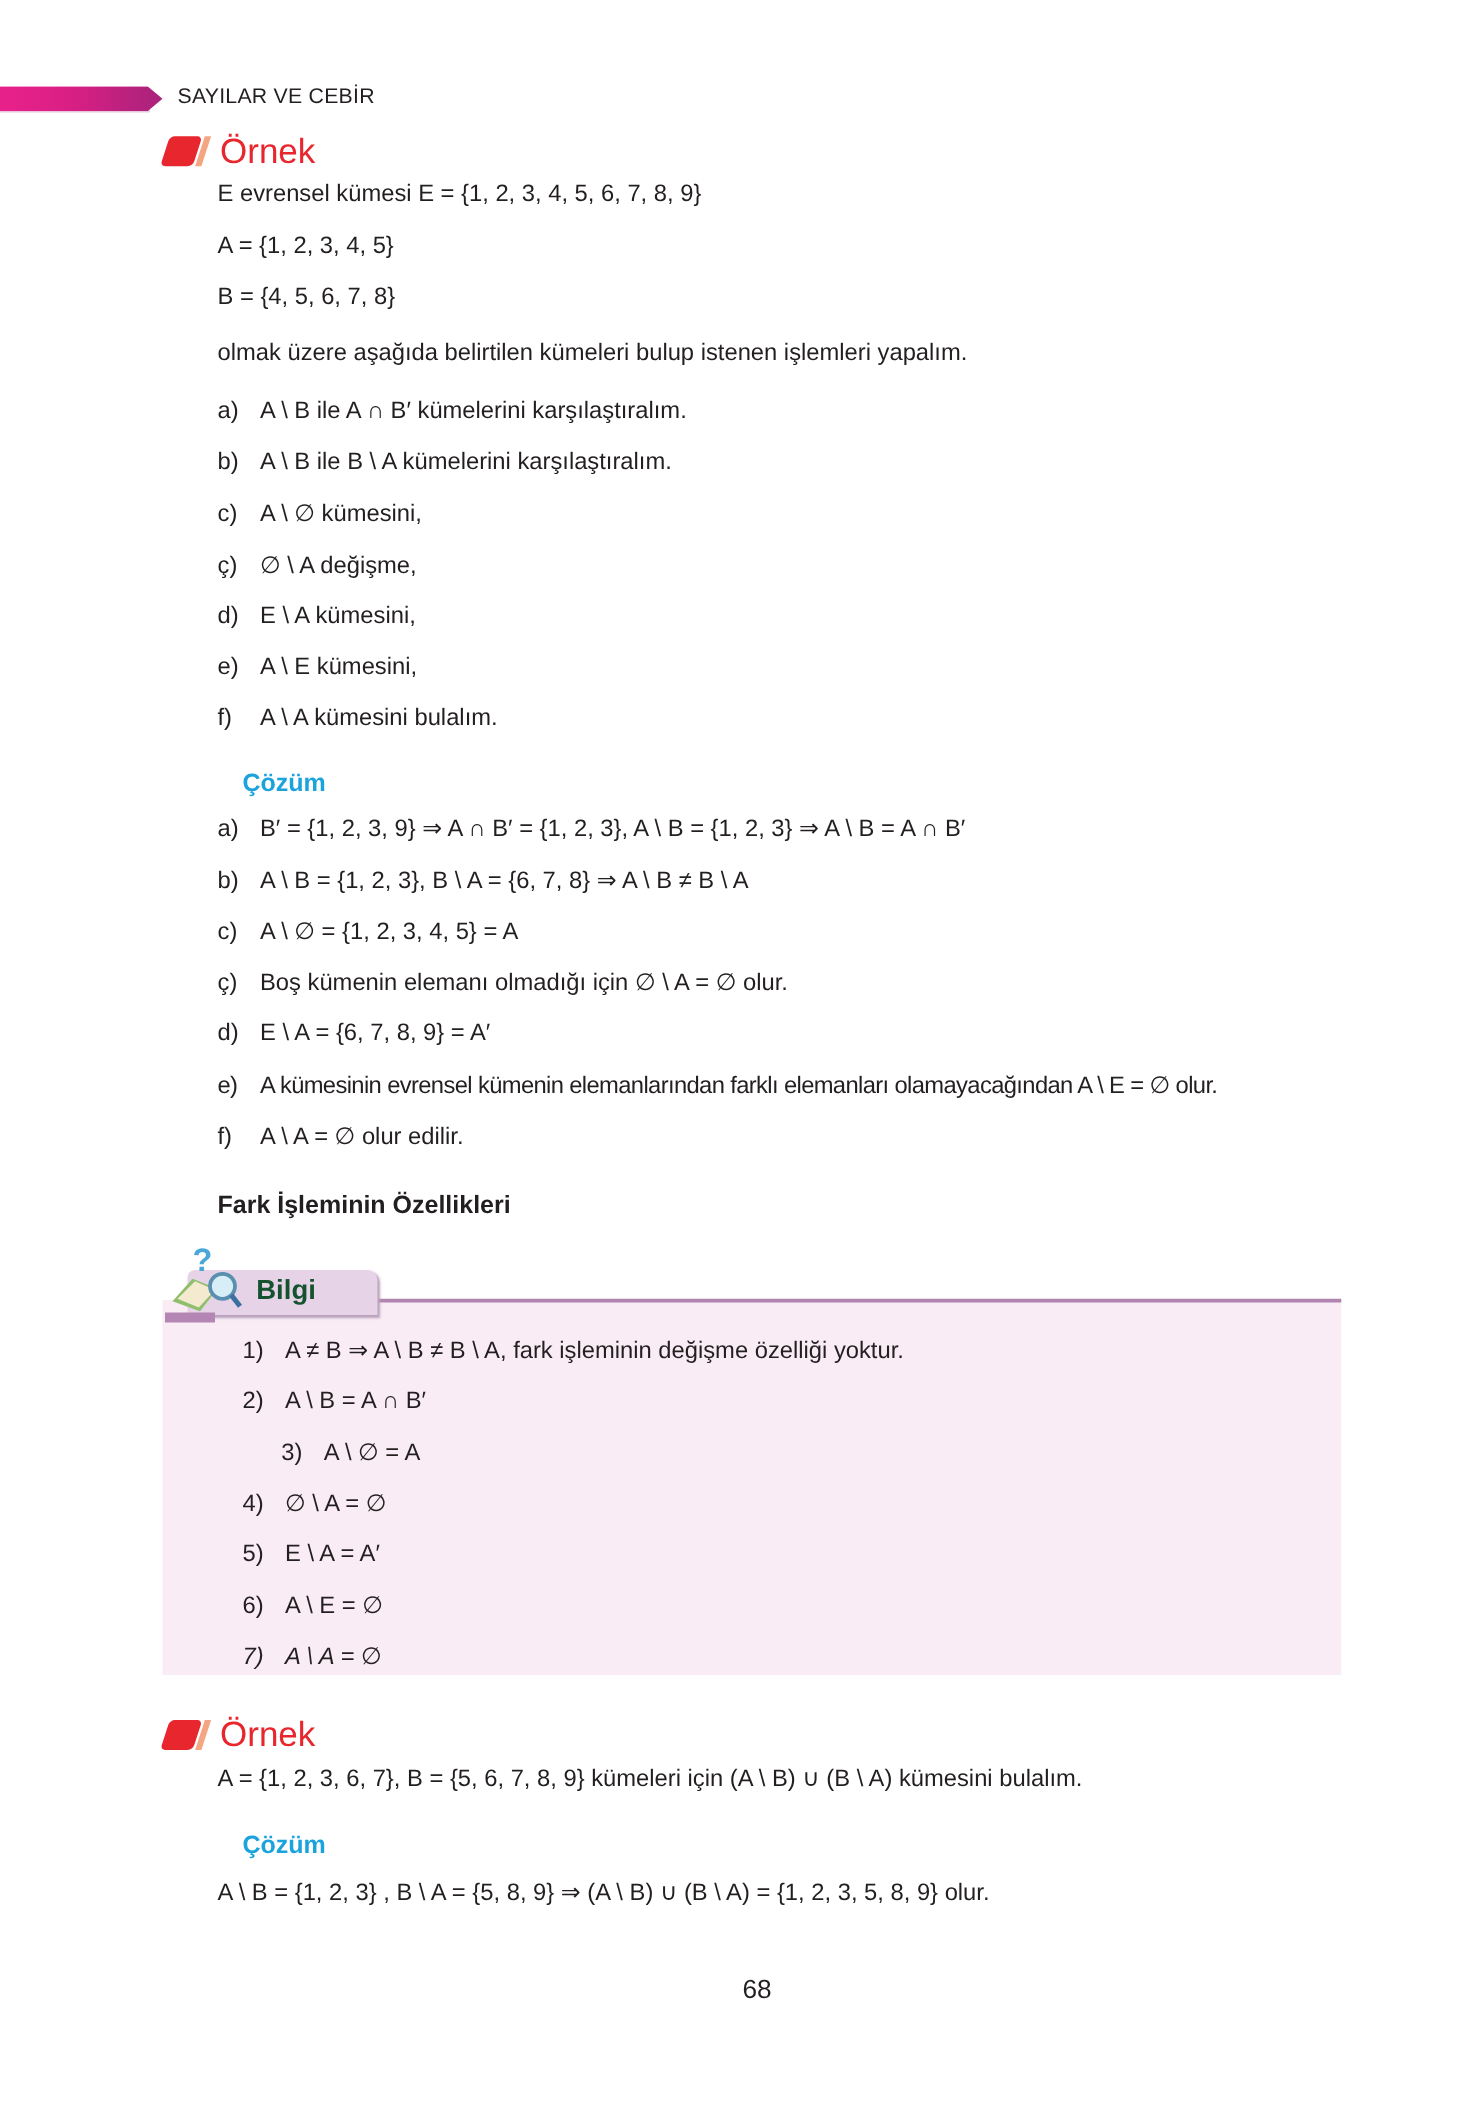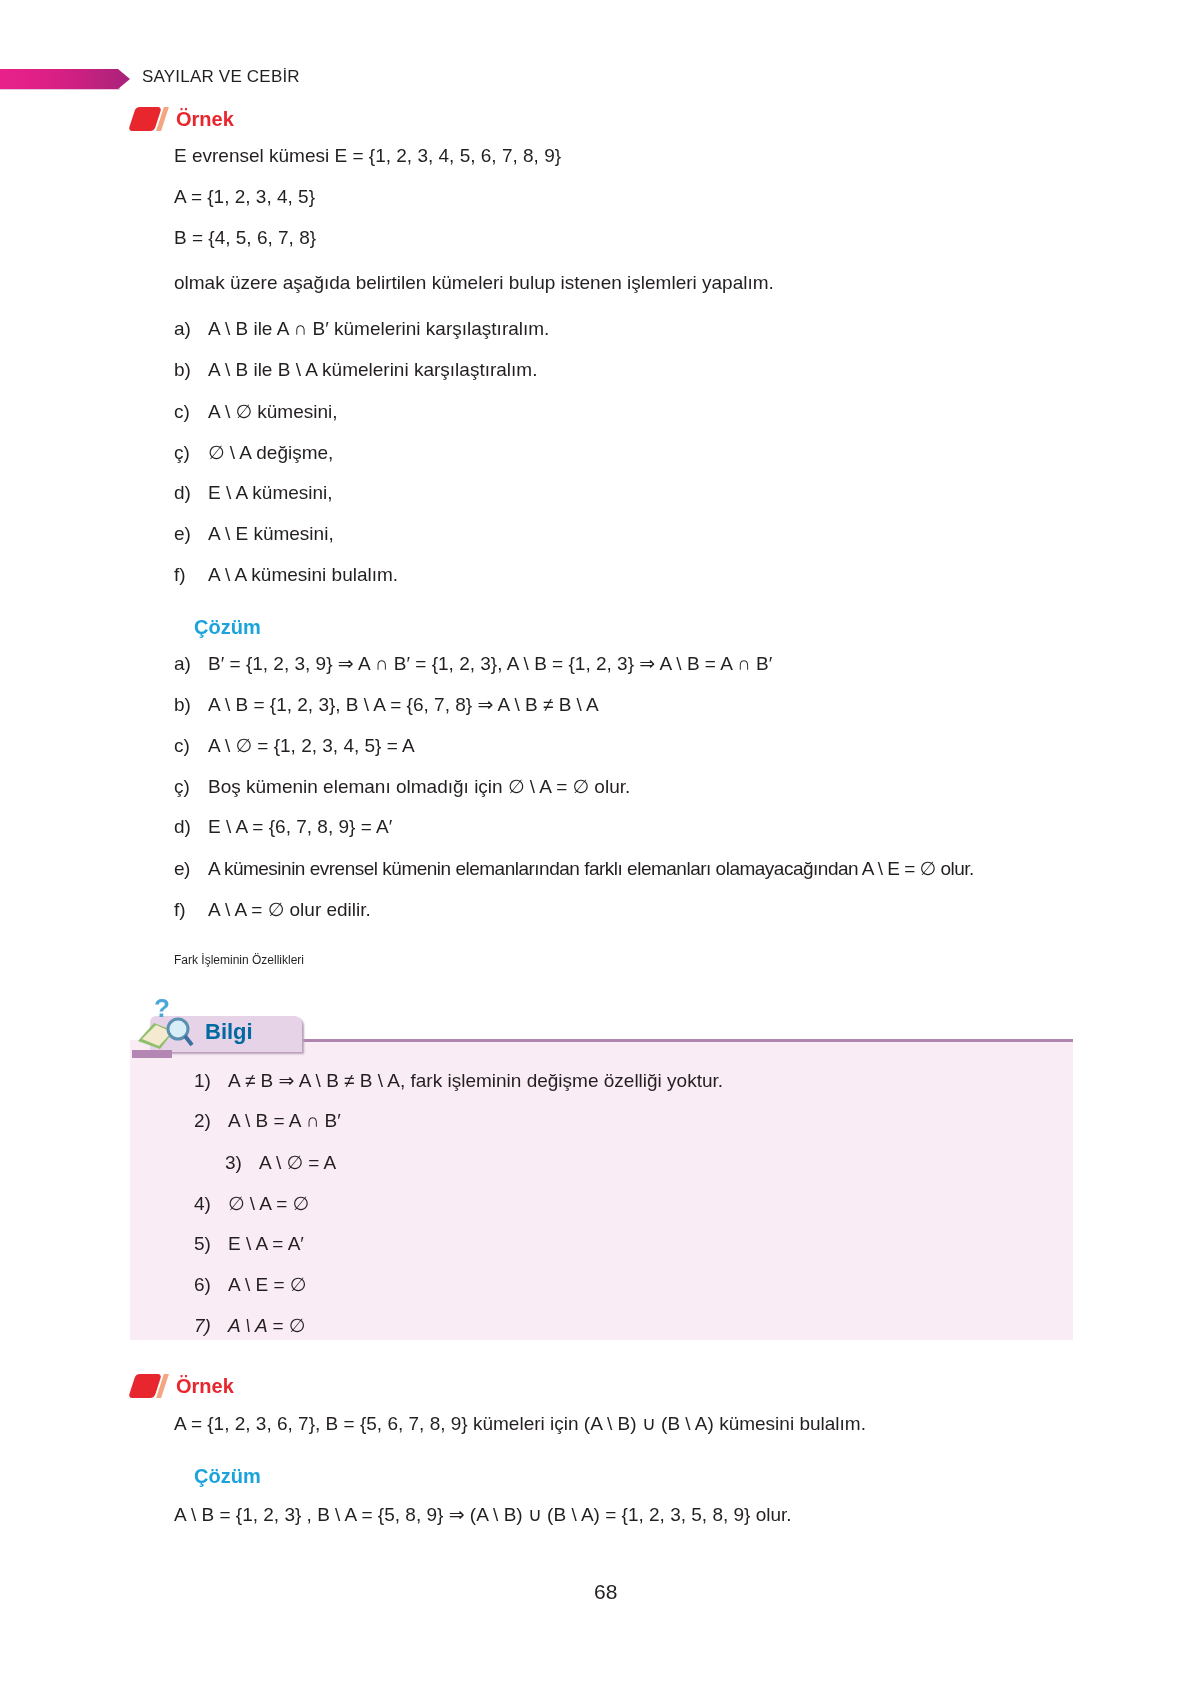--- a/index.html
+++ b/index.html
@@ -10,30 +10,30 @@
     background:linear-gradient(90deg,#e9218b 0%,#d81f84 45%,#a8237a 100%);
     clip-path:polygon(0 0, 118px 0, 130px 10px, 118px 20px, 0 20px); }
   .header-bar-shadow { left:0; top:84px; width:120px; height:6px; background:#e9c9dd; }
   .header-title { left:142px; top:67px; font-size:17px; color:#231f20; letter-spacing:0.2px; }
   .ornek { display:flex; align-items:center; gap:4px; }
   .ornek-icon { width:40px; height:28px; position:relative; }
   .ornek-icon .red { position:absolute; left:0; top:2px; width:26px; height:24px; background:#e8262d;
      transform:skewX(-18deg); border-radius:4px; }
   .ornek-icon .peach { position:absolute; left:28px; top:2px; width:5px; height:24px; background:#f4a582;
      transform:skewX(-18deg); }
-  .ornek-label { font-weight:bold; color:#e8262d; font-size:20px; }
+  .ornek-label { font-weight:normal; color:#e8262d; font-size:28px; }
   .line { font-size:19px; white-space:nowrap; }
   .cozum { font-weight:bold; color:#1aa3dc; font-size:20px;margin-left:20px; }
   .lbl { display:inline-block; width:34px; }
-  .heading { font-weight:normal; font-size:12px; }
+  .heading { font-weight:bold; font-size:20px; }
   .bilgi-box { left:130px; top:1040px; width:943px; height:300px; background:#f9ecf4; }
   .bilgi-rule { left:300px; top:1039px; width:773px; height:3px; background:#b285b1; }
   .bilgi-tab { left:150px; top:1016px; width:152px; height:36px; background:#e6d3e8;
      border-radius:6px 8px 0 0; box-shadow:2px 2px 2px #b9a1bc; }
-  .bilgi-label { left:205px; top:1019px; font-weight:bold; font-size:22px; color:#0369a1; }
+  .bilgi-label { left:205px; top:1019px; font-weight:bold; font-size:22px; color:#14532d; }
   .bilgi-base { left:132px; top:1050px; width:40px; height:8px; background:#b486b4; }
   .page-num { left:594px; top:1580px; font-size:21px; }
 </style>
 </head>
 <body>
 
 <div class="abs header-bar-shadow"></div>
 <div class="abs header-bar"></div>
 <div class="abs header-title">SAYILAR VE CEBİR</div>
 

